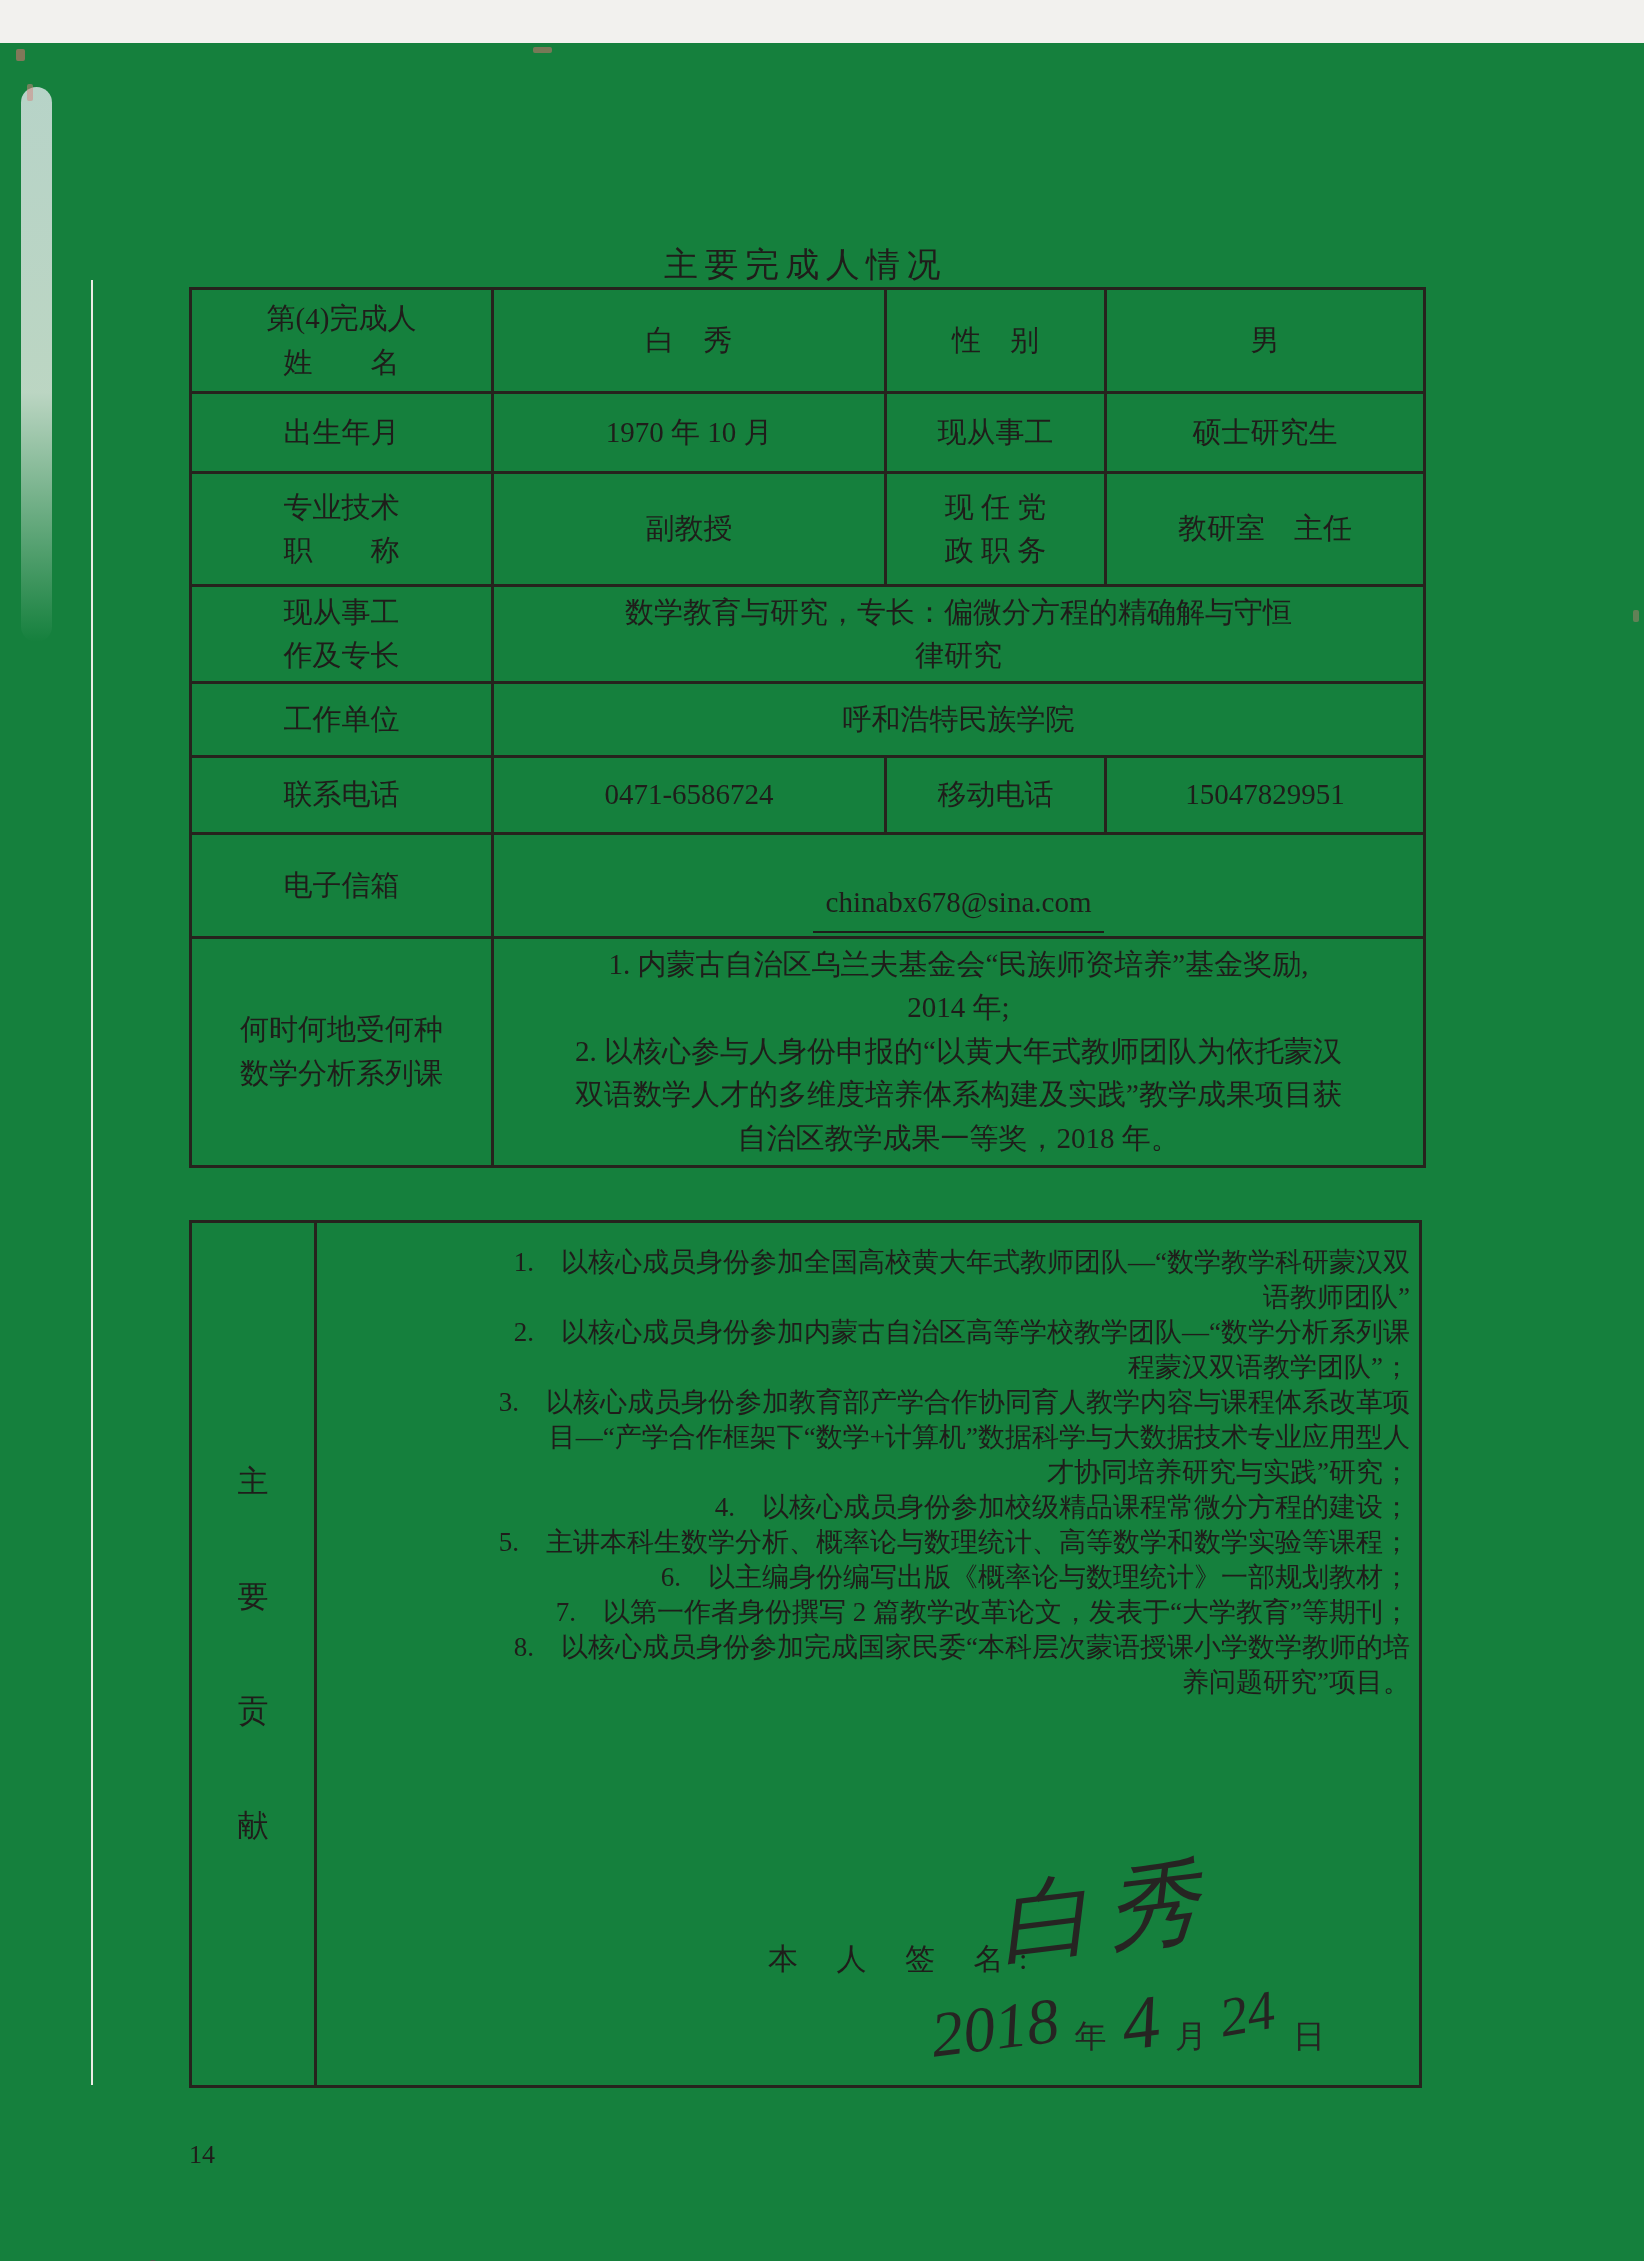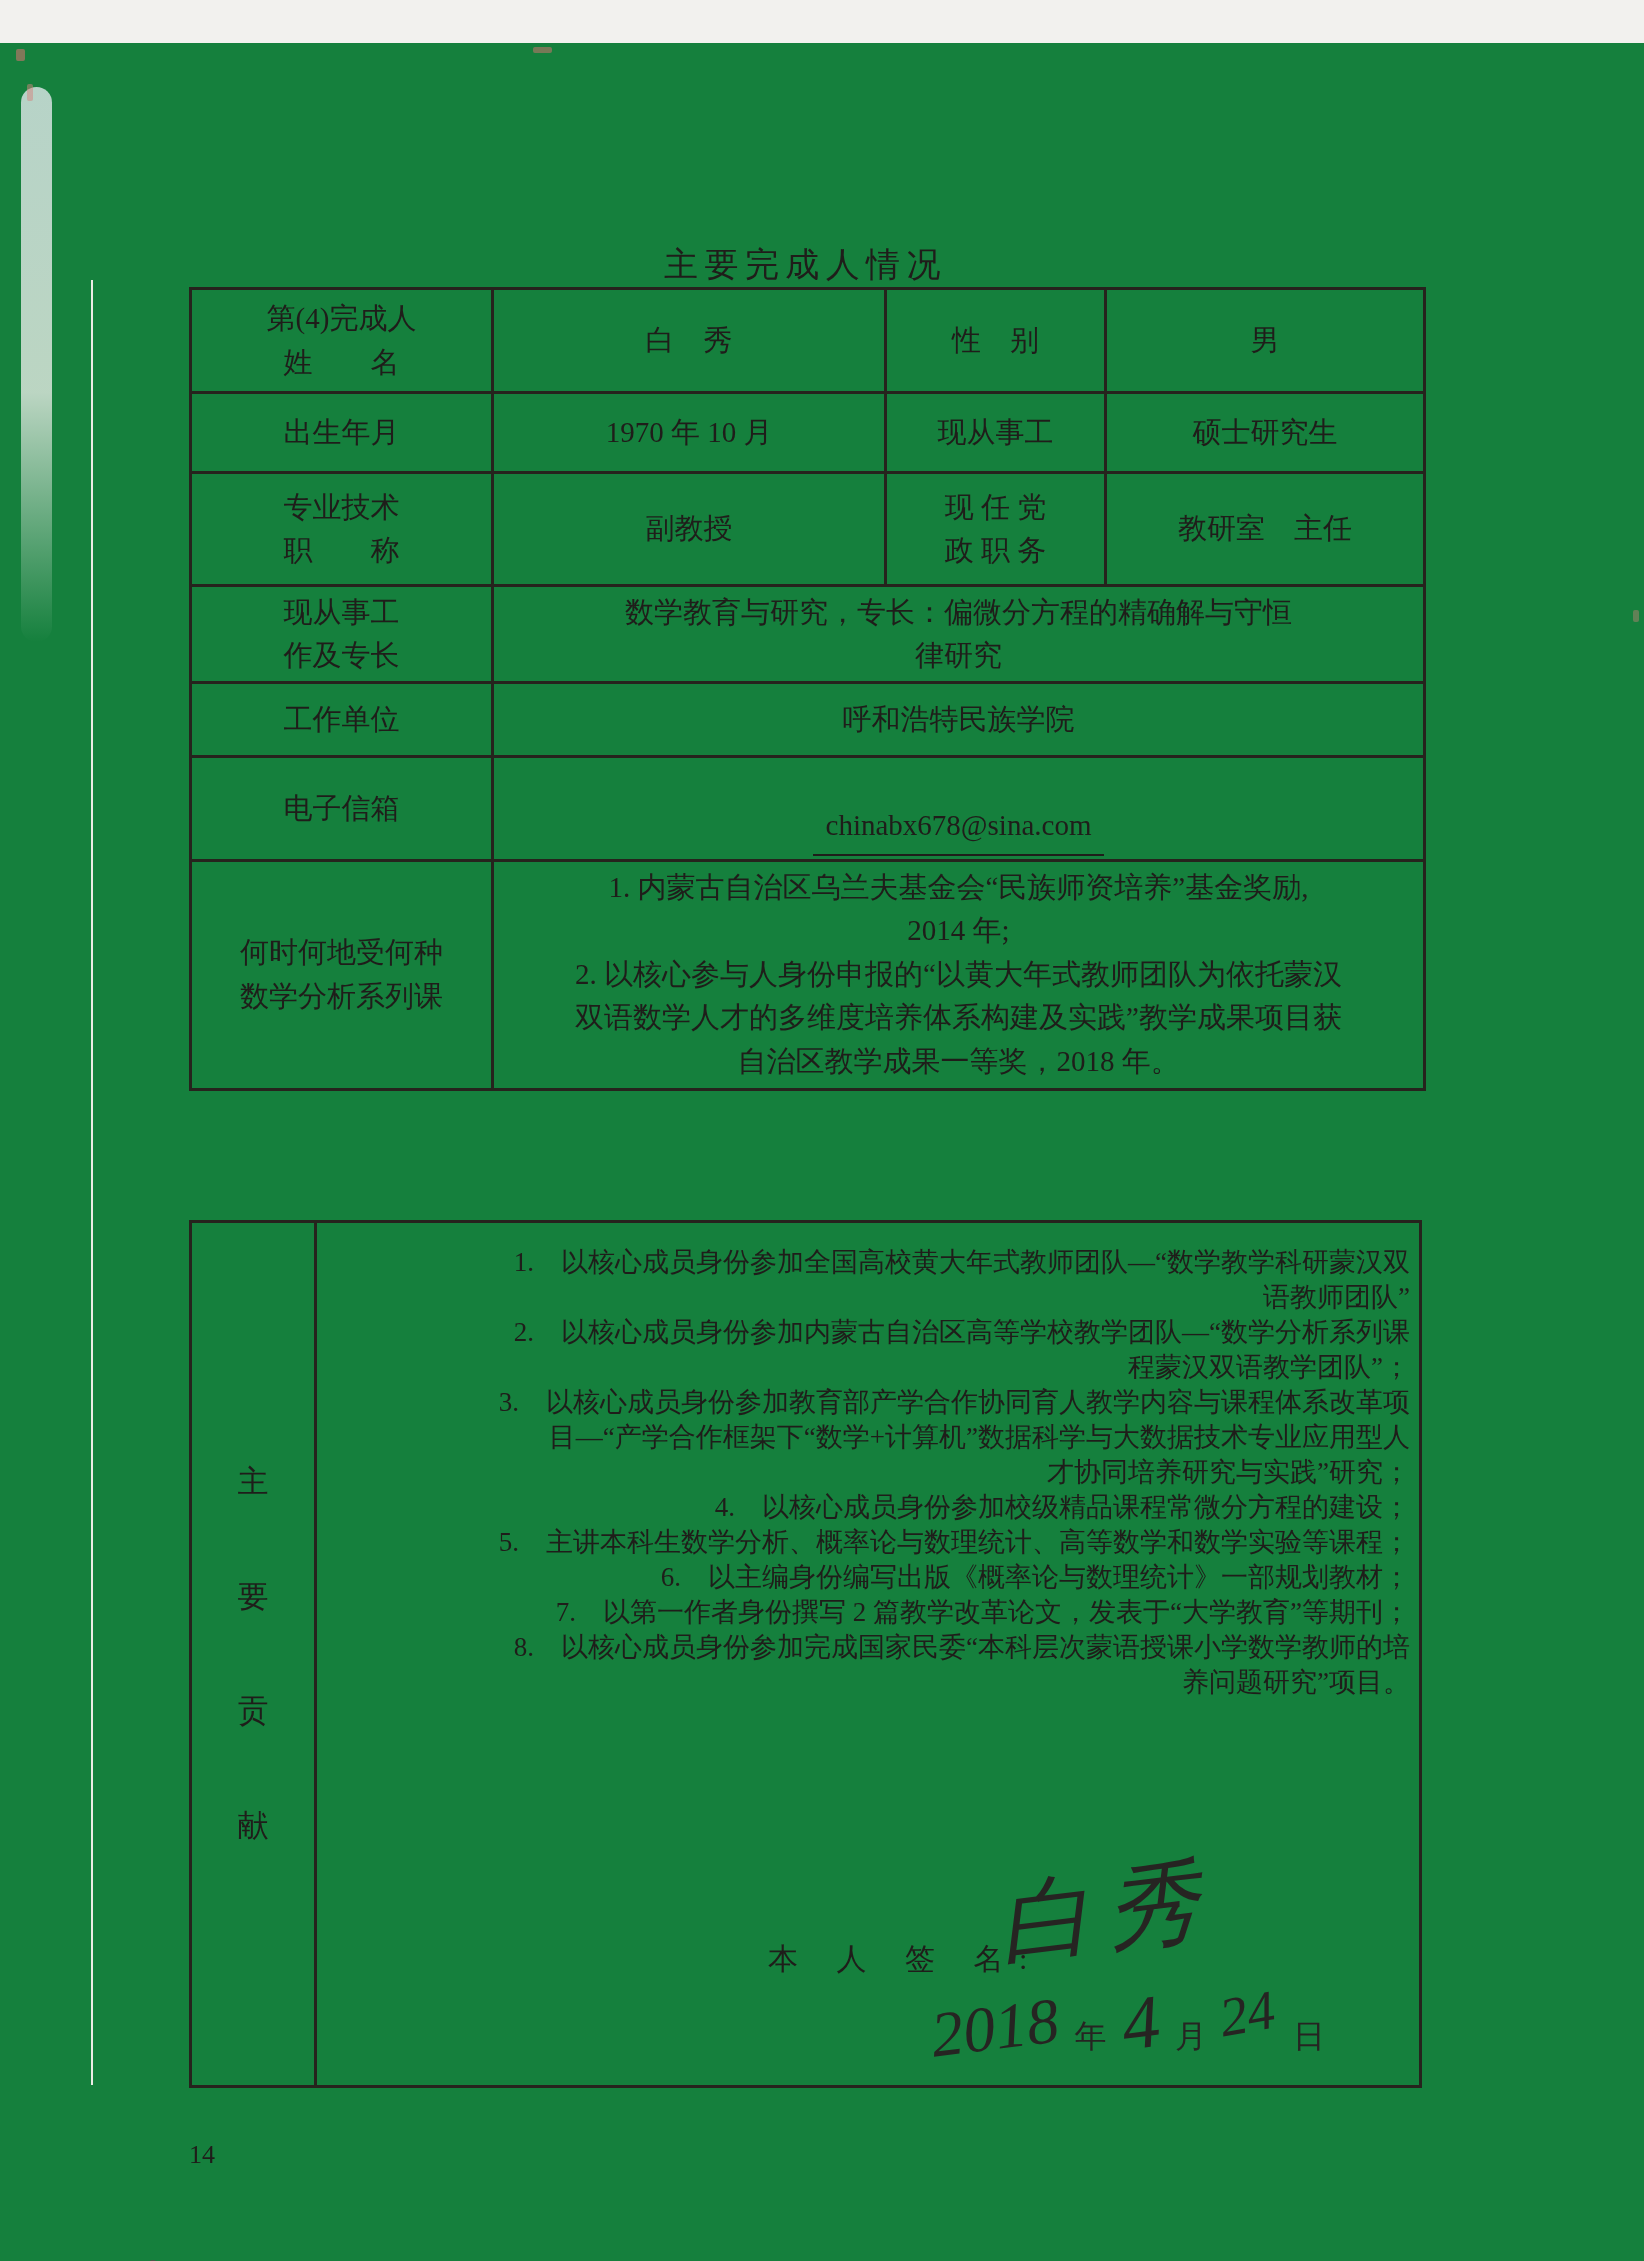--- a/index.html
+++ b/index.html
@@ -152,20 +152,26 @@
       </tr>
       <tr class="r4">
         <td>现从事工
 作及专长</td>
         <td colspan="3">数学教育与研究，专长：偏微分方程的精确解与守恒
 律研究</td>
       </tr>
       <tr class="r5">
         <td>工作单位</td>
         <td colspan="3">呼和浩特民族学院</td>
+      </tr>
+      <tr class="r6">
+        <td>联系电话</td>
+        <td>0471-6586724</td>
+        <td>移动电话</td>
+        <td>15047829951</td>
       </tr>
       <tr class="r7">
         <td>电子信箱</td>
         <td colspan="3">
           <span class="email-underline">chinabx678@sina.com</span>
         </td>
       </tr>
       <tr class="r9">
         <td>何时何地受何种
 数学分析系列课</td>

